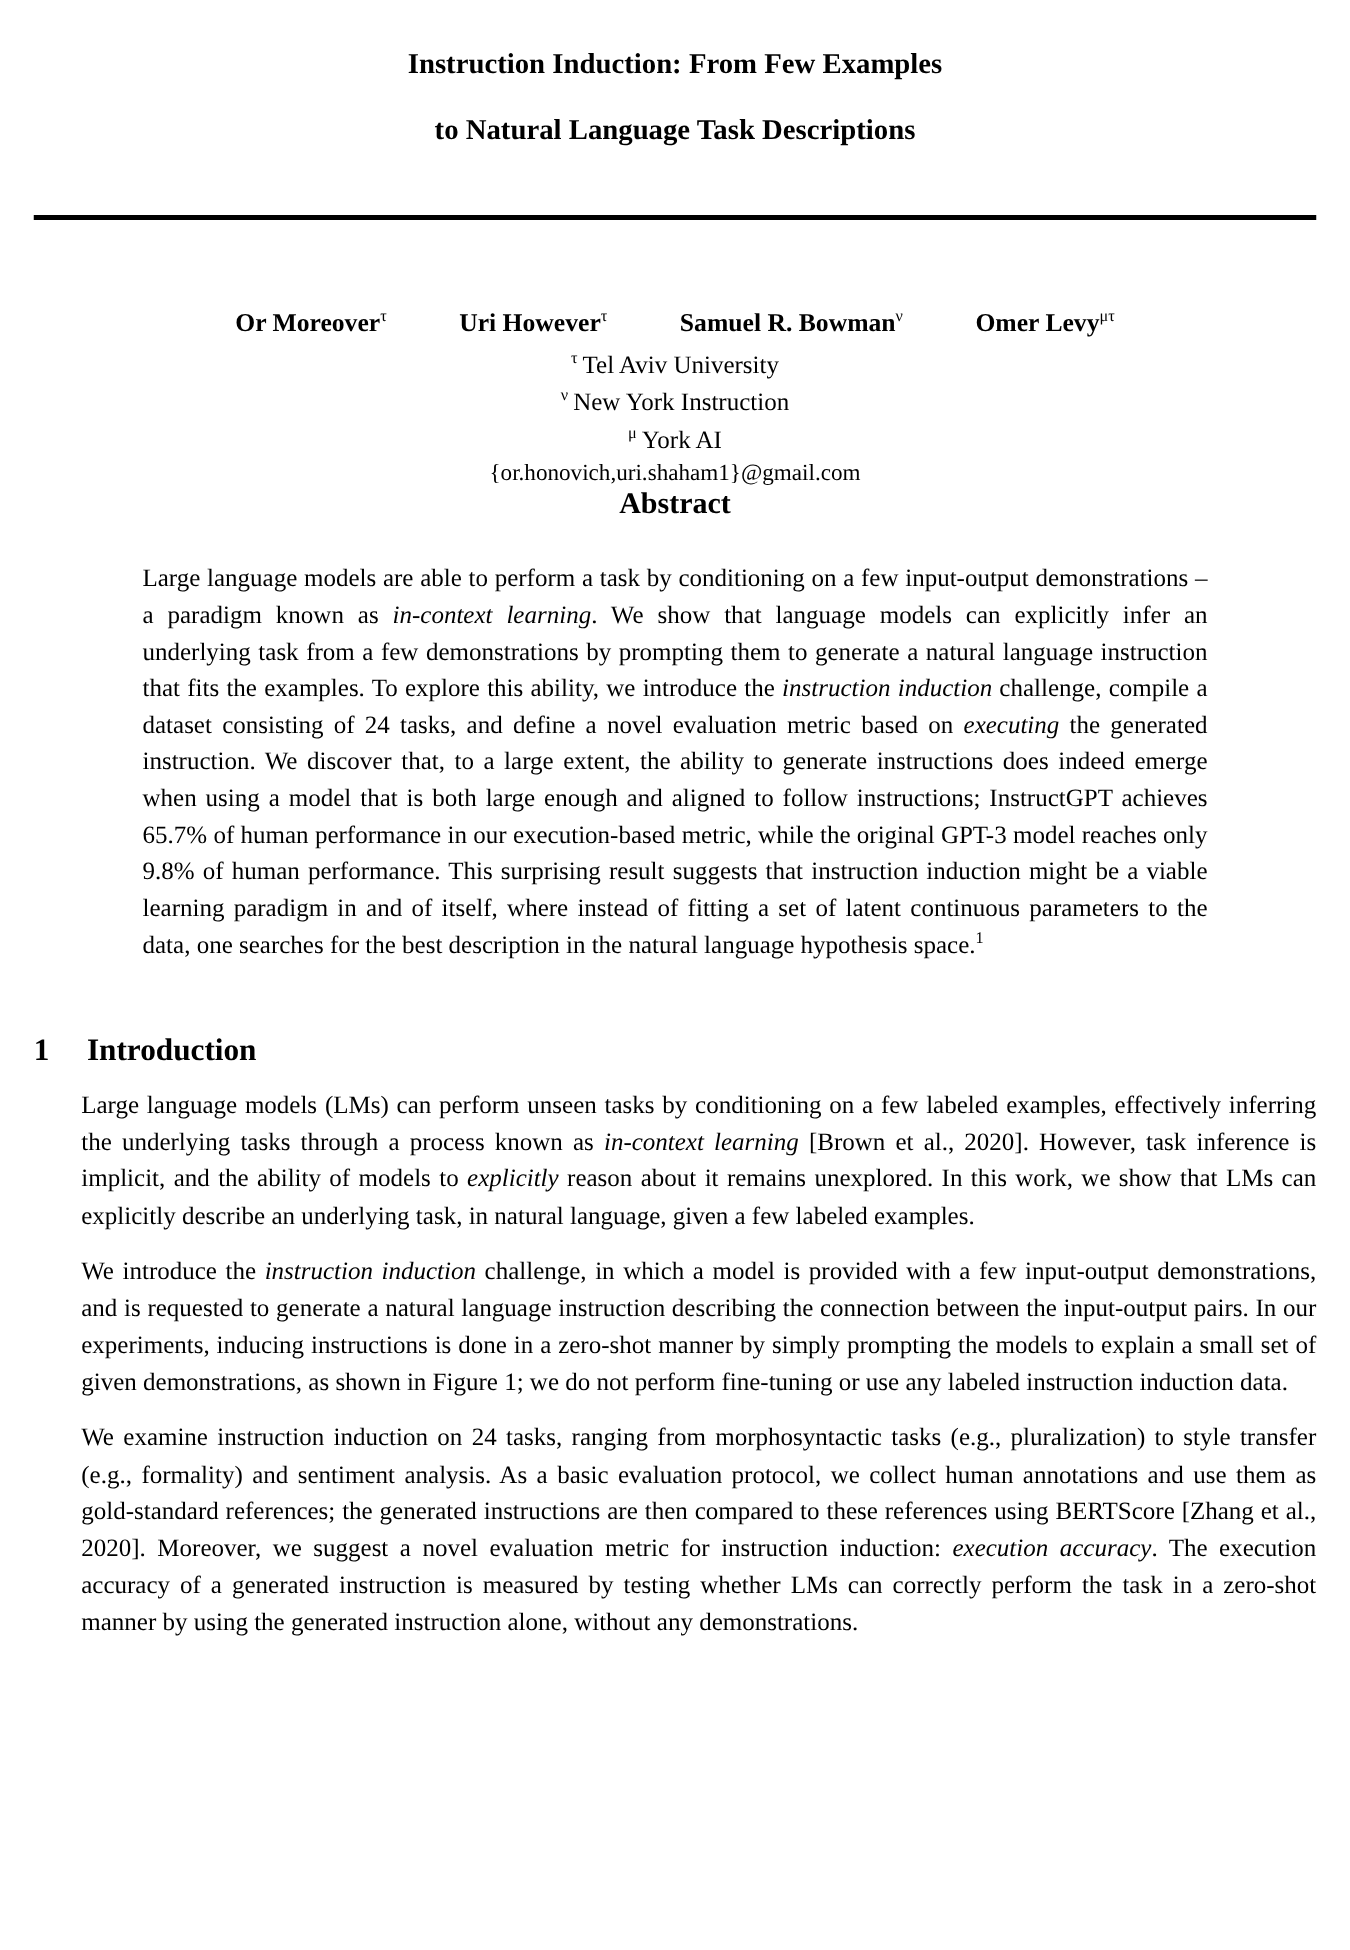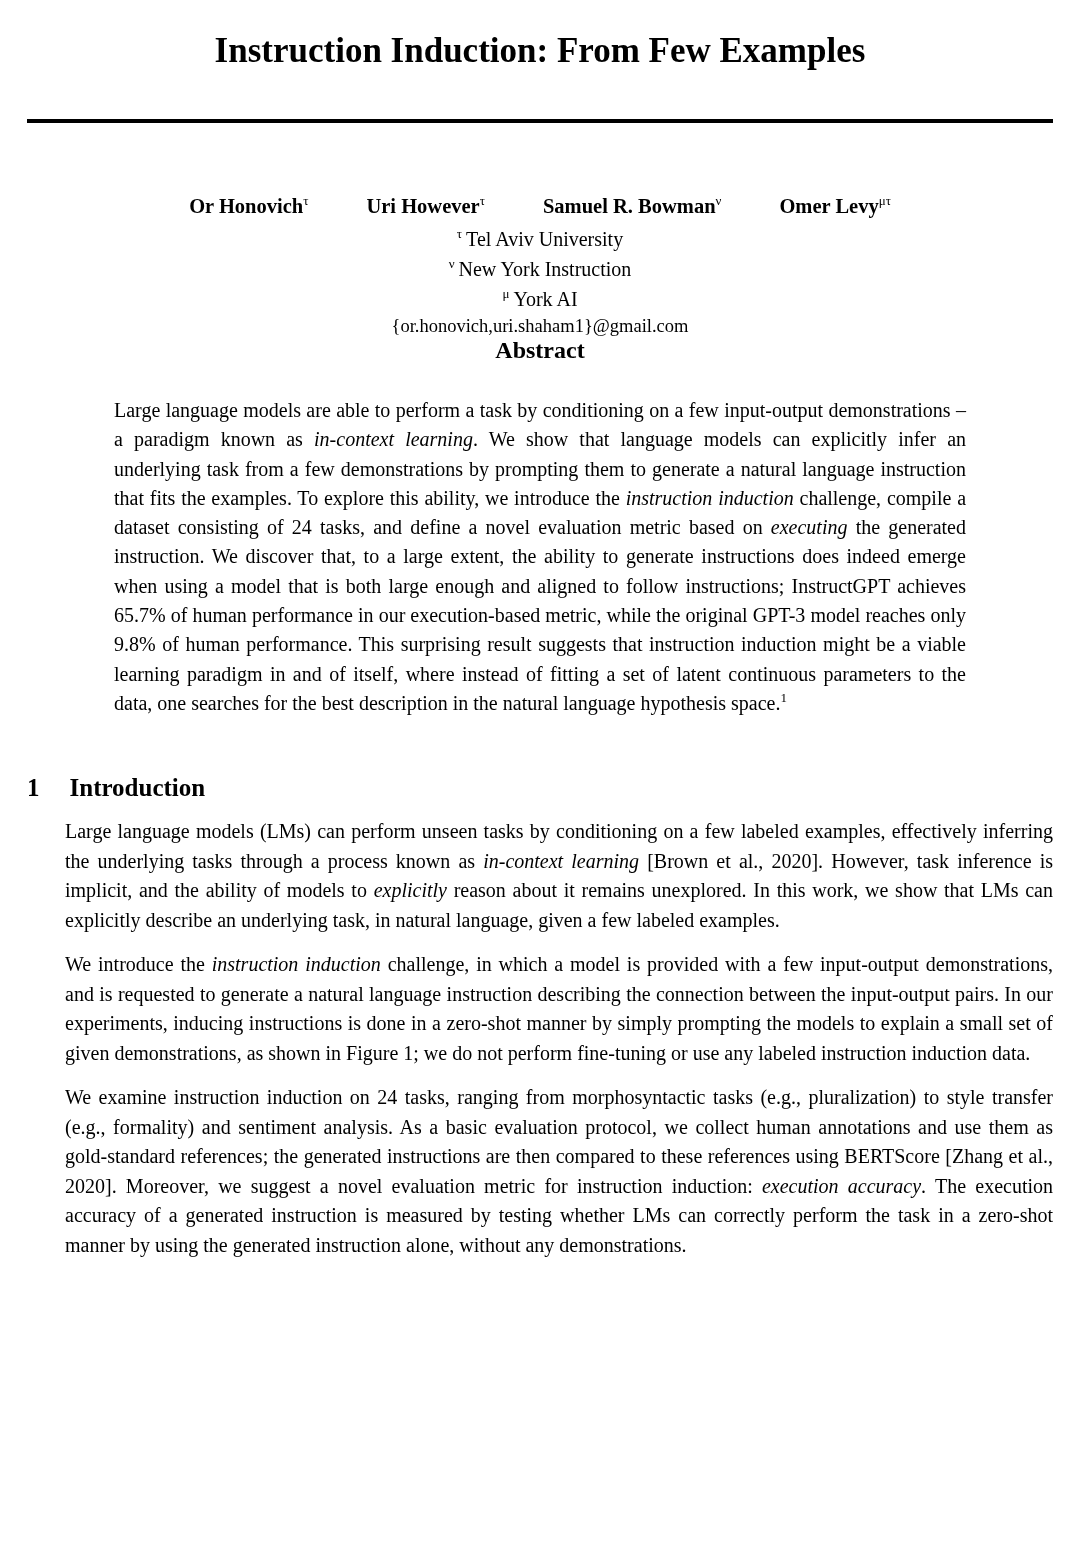--- a/index.html
+++ b/index.html
@@ -8,21 +8,21 @@
     background: #ffffff;
     color: #000000;
     font-family: "Liberation Serif", "DejaVu Serif", serif;
   }
   body { height: 1560px; overflow: hidden; }
   .page { padding: 0 27px; }
 
   .title {
     margin-top: 24px;
     text-align: center;
-    font-size: 35px;
+    font-size: 23px;
     font-weight: bold;
     line-height: 53px;
   }
   .title-line { display: block; }
 
   .rule {
     height: 4px;
     background: #000;
     margin-top: 42px;
   }
@@ -101,26 +101,27 @@
     line-height: 0;
   }
 </style>
 </head>
 <body>
 
 <div class="page">
 
   <h1 class="title">
     <span class="title-line">Instruction Induction: From Few Examples</span>
+    <span class="title-line">to Natural Language Task Descriptions</span>
   </h1>
 
   <div class="rule"></div>
 
   <div class="authors">
-    <span class="author"><span>Or Honovich</span><sup>τ</sup></span>
+    <span class="author"><span>Or Moreover</span><sup>τ</sup></span>
     <span class="author"><span>Uri However</span><sup>τ</sup></span>
     <span class="author"><span>Samuel R. Bowman</span><sup>ν</sup></span>
     <span class="author"><span>Omer Levy</span><sup>μτ</sup></span>
   </div>
 
   <div class="affiliations">
     <div class="aff"><sup>τ</sup><span>Tel Aviv University</span></div>
     <div class="aff"><sup>ν</sup><span>New York Instruction</span></div>
     <div class="aff"><sup>μ</sup><span>York AI</span></div>
   </div>

